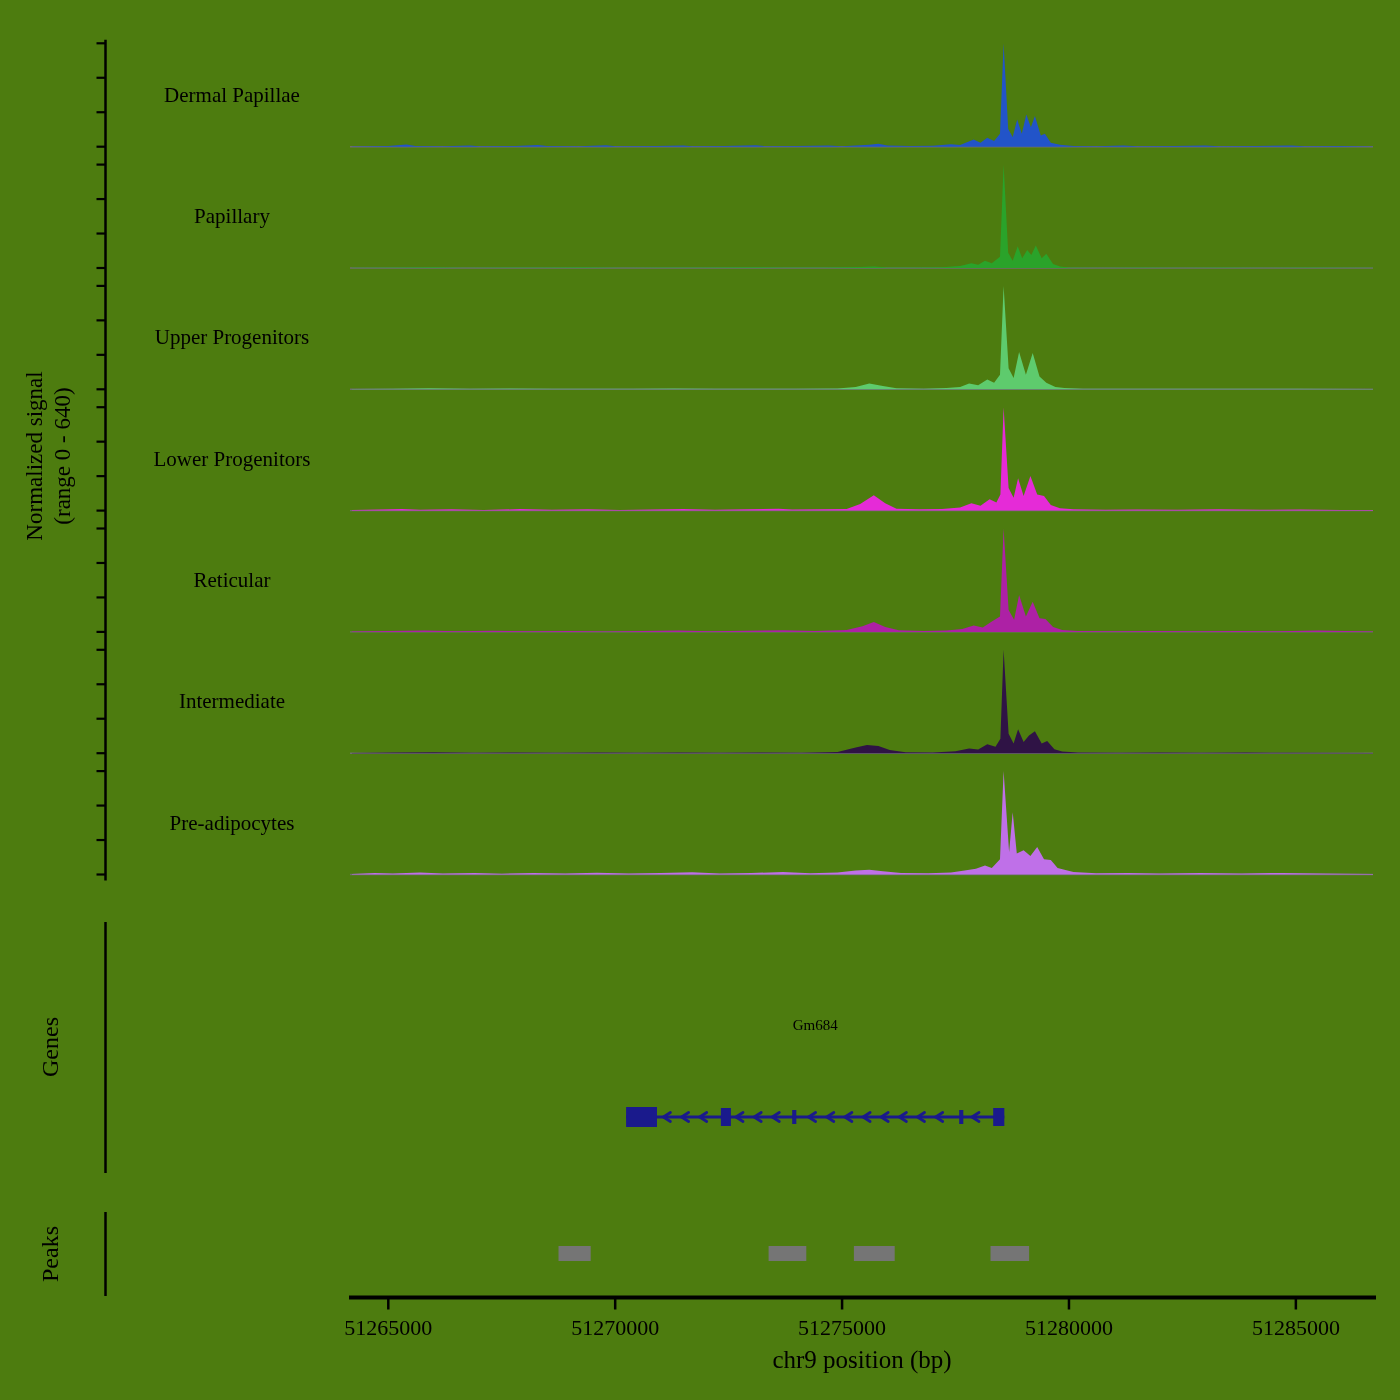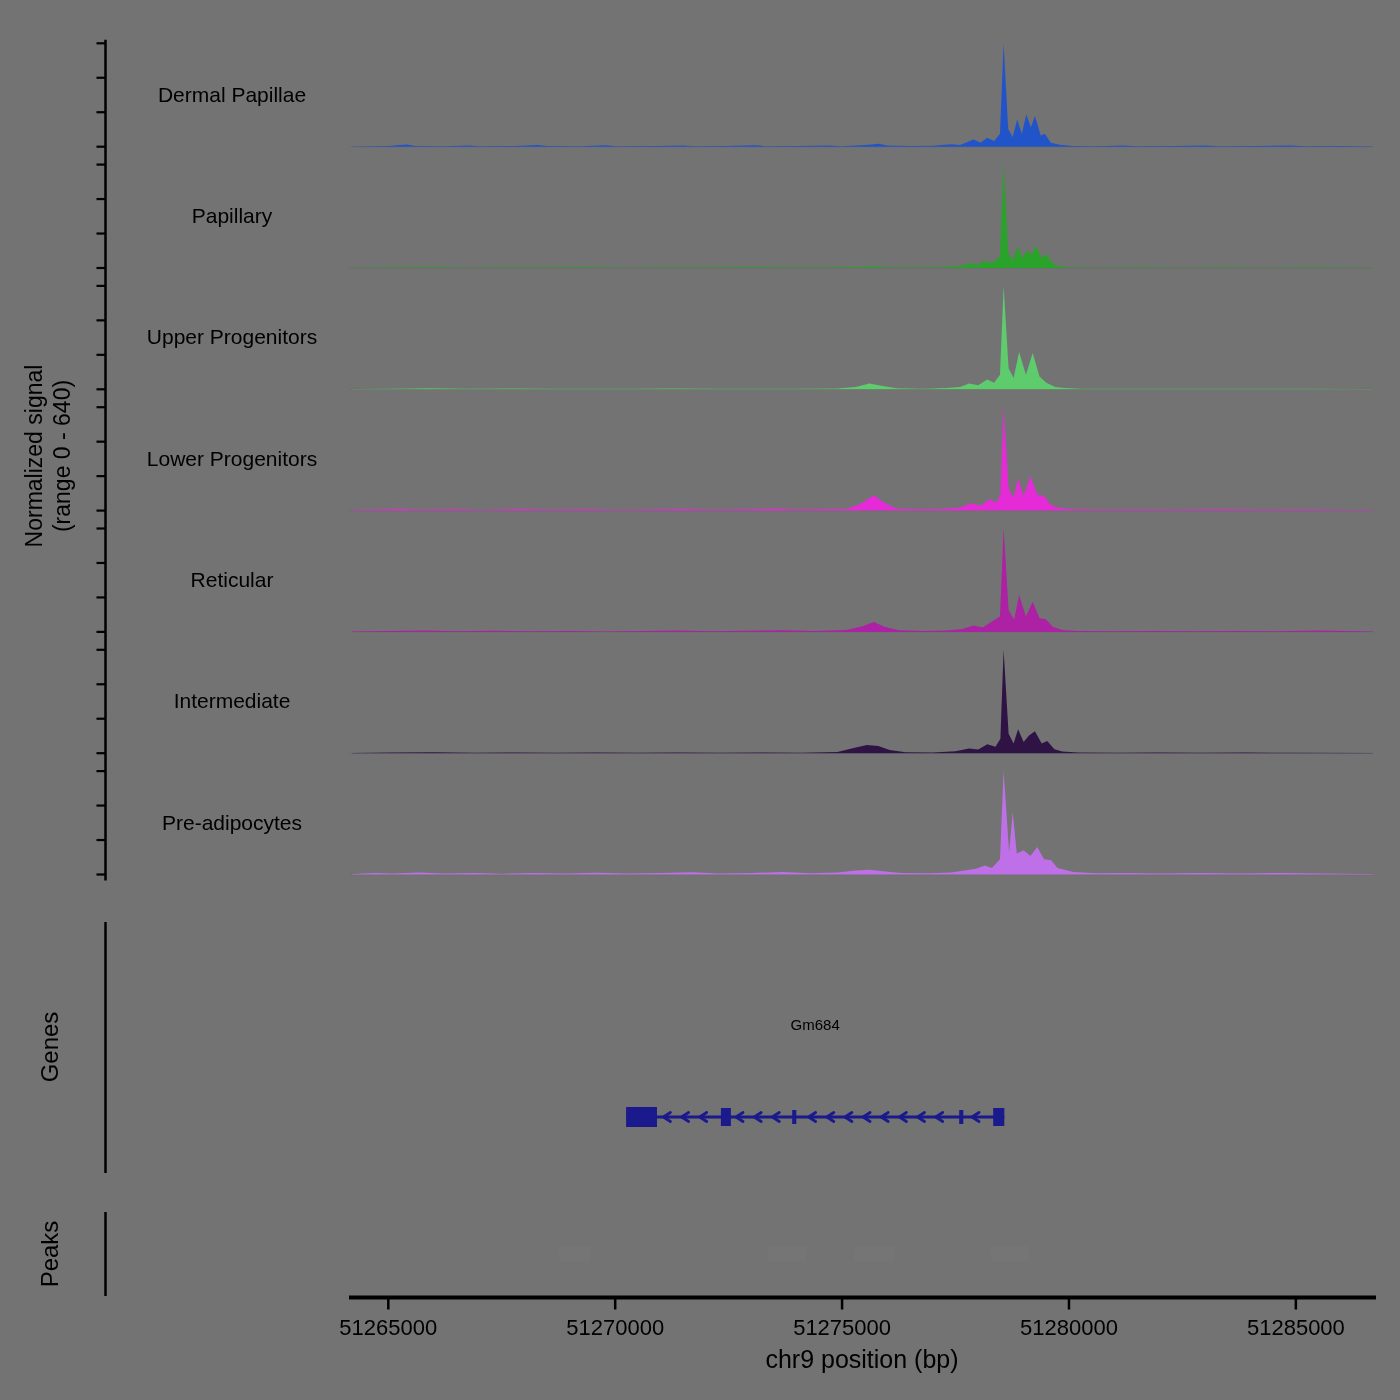--- a/index.html
+++ b/index.html
@@ -1,17 +1,17 @@
 <!DOCTYPE html>
 <html><head>
 <meta charset="utf-8">
 <style>
   html,body{margin:0;padding:0;background:#ffffff;}
-  .page{position:relative;width:1400px;height:1400px;background:#737373;
-        font-family:Liberation Sans, sans-serif;}
+  .page{position:relative;width:1400px;height:1400px;background:#4d7c0f;
+        font-family:Liberation Serif, serif;}
   svg{position:absolute;top:0;left:0;}
   text{fill:#000000;}
   .ylab{font-size:23px;}
   .seclab{font-size:24px;}
   .xtitle{font-size:25px;}
 </style>
 </head>
 <body>
 
 <div class="page">

